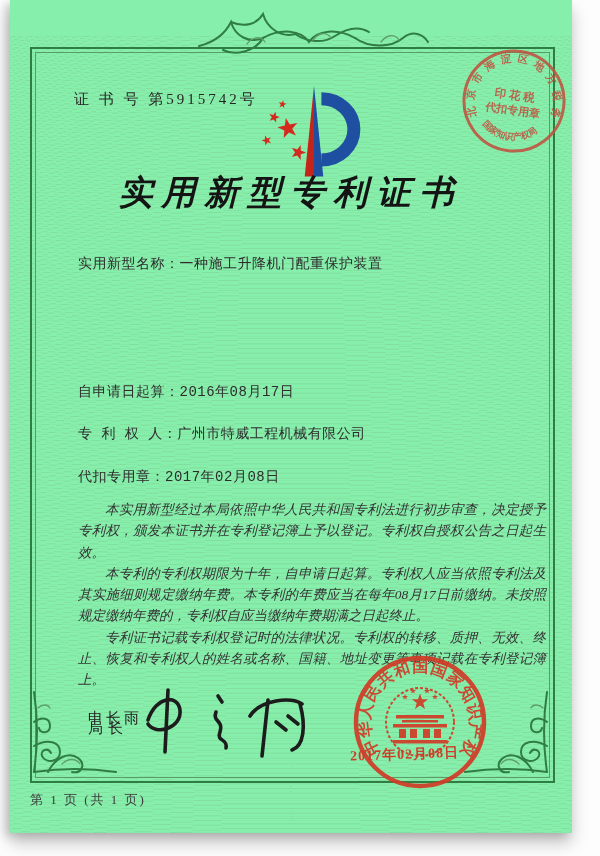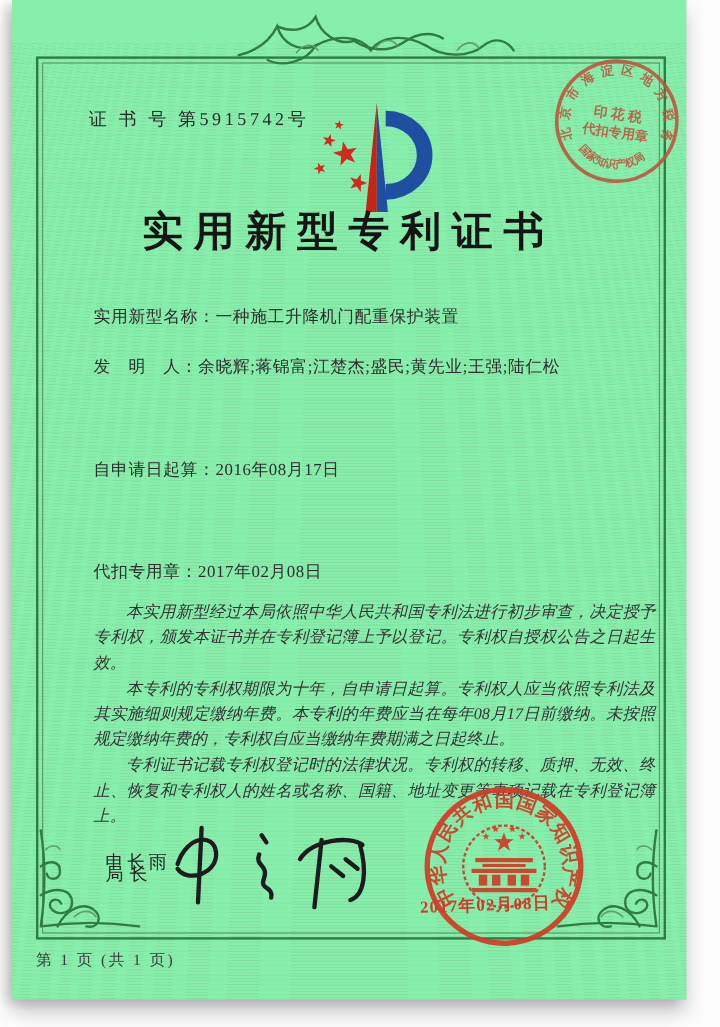--- a/index.html
+++ b/index.html
@@ -29,25 +29,25 @@
     position:absolute;left:3px;top:3px;right:3px;bottom:3px;
     border:1px solid #5a9c66;
   }
   .cert-no{
     position:absolute;left:64px;top:90px;
     font-size:15px;letter-spacing:3px;color:#262626;
   }
   .logo{position:absolute;left:228px;top:82px;width:152px;height:102px;}
   .title{
     position:absolute;left:20px;top:170px;width:521px;text-align:center;
-    font-size:34px;font-weight:700;letter-spacing:9px;color:#141414;
+    font-size:34px;font-weight:700;letter-spacing:9px;color:#141414;font-style:italic;
   }
   .field-row{
     position:absolute;left:68px;width:470px;
-    font-size:14px;color:#2d2d2d;letter-spacing:.5px;white-space:nowrap;
+    font-size:14px;color:#2d2d2d;letter-spacing:.5px;white-space:nowrap;font-family:Liberation Mono, monospace;
   }
   .f1{top:255px}.f2{top:297px}.f3{top:340px}.f4{top:383px}.f5{top:425px}.f6{top:468px}
   .body-text{
     position:absolute;left:68px;top:499px;width:468px;
     font-size:13.5px;line-height:21.3px;color:#333;text-align:justify;
   }
   .body-text p{margin:0;text-indent:2em;font-style:italic;}
   .signoff-title{
     position:absolute;left:78px;top:719px;
     font-size:15px;letter-spacing:5px;color:#222;
@@ -136,25 +136,25 @@
       <polygon points="80,4 90,102 80,102" fill="#1f4fa0"></polygon>
     </g>
     <path d="M 88,18 A 35,33 0 0 1 88,84" fill="none" stroke="#1f4fa0" stroke-width="14"></path>
   </svg>
 
   <div class="title">实用新型专利证书</div>
 
   <div class="field-row f1">
     <span>实用新型名称：</span><span>一种施工升降机门配重保护装置</span>
   </div>
-  <div class="field-row f2">
-    <span>发　明　人：</span><span>余晓辉;蒋锦富;江楚杰;盛民;黄先业;王强;陆仁松</span>
-  </div>
   <div class="field-row f4">
     <span>自申请日起算：</span><span>2016年08月17日</span>
+  </div>
+  <div class="field-row f5">
+    <span>专 利 权 人：</span><span>广州市特威工程机械有限公司</span>
   </div>
   <div class="field-row f6">
     <span>代扣专用章：</span><span>2017年02月08日</span>
   </div>
 
   <div class="body-text">
     <p>本实用新型经过本局依照中华人民共和国专利法进行初步审查，决定授予专利权，颁发本证书并在专利登记簿上予以登记。专利权自授权公告之日起生效。</p>
     <p>本专利的专利权期限为十年，自申请日起算。专利权人应当依照专利法及其实施细则规定缴纳年费。本专利的年费应当在每年08月17日前缴纳。未按照规定缴纳年费的，专利权自应当缴纳年费期满之日起终止。</p>
     <p>专利证书记载专利权登记时的法律状况。专利权的转移、质押、无效、终止、恢复和专利权人的姓名或名称、国籍、地址变更等事项记载在专利登记簿上。</p>
   </div>

